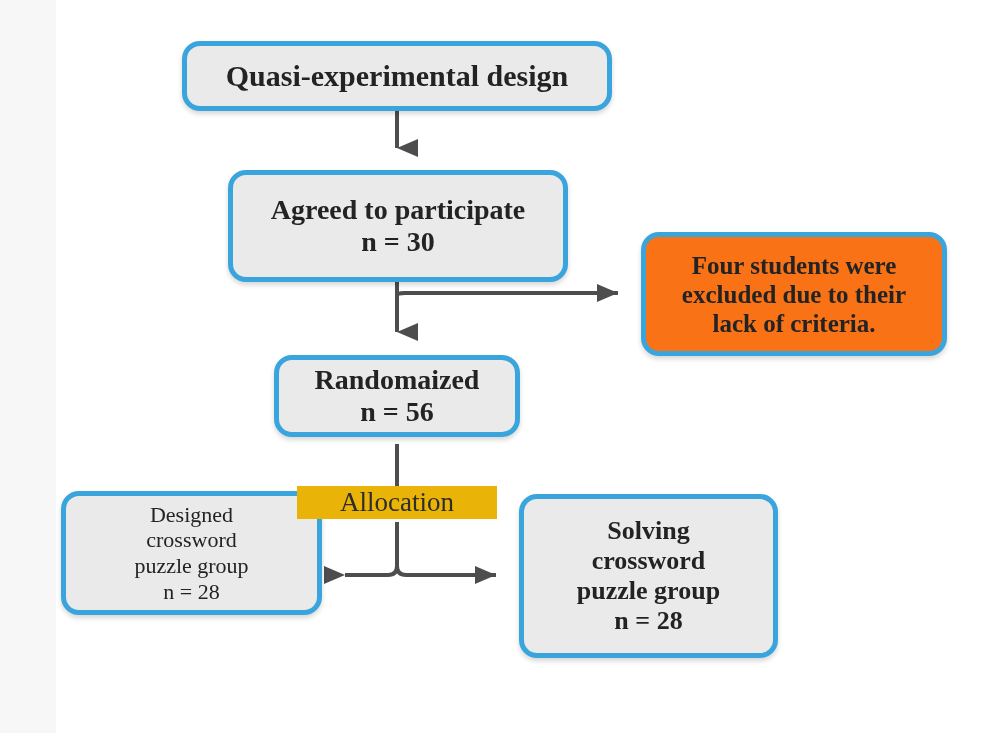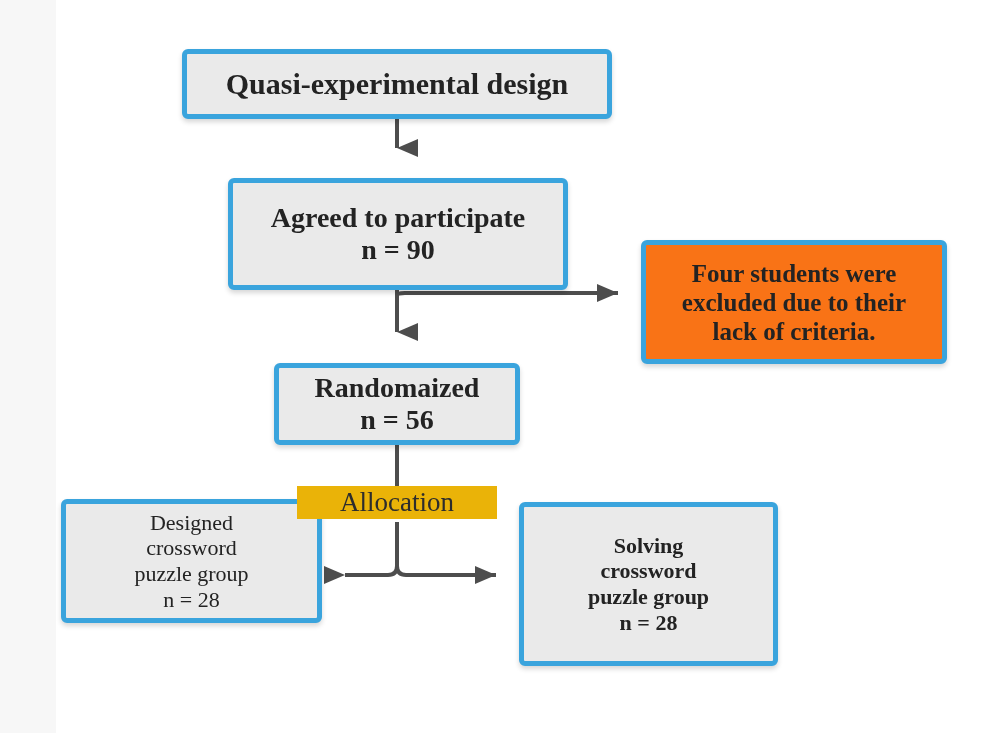--- a/index.html
+++ b/index.html
@@ -28,30 +28,29 @@
     position: absolute;
     left: 0;
     top: 0;
     width: 1007px;
     height: 733px;
   }
   .node {
     position: absolute;
     box-sizing: border-box;
     border: 5px solid #3aa4dd;
-    border-radius: 6px;
+    border-radius: 18px;
     background: #eaeaea;
     box-shadow: 0 3px 5px rgba(0,0,0,0.16);
     display: flex;
     align-items: center;
     justify-content: center;
     text-align: center;
     color: #232323;
     z-index: 3;
-    margin-top: 8px;
   }
   .node .lines {
     display: block;
     width: 100%;
     line-height: 1.16;
   }
   .node .ln {
     display: block;
     white-space: nowrap;
   }
@@ -72,21 +71,21 @@
   #node-randomaized {
     left: 274px; top: 355px; width: 246px; height: 82px;
     font-size: 28px; font-weight: bold;
   }
   #node-designed-group {
     left: 61px; top: 491px; width: 261px; height: 124px;
     font-size: 22px; font-weight: normal;
   }
   #node-solving-group {
     left: 519px; top: 494px; width: 259px; height: 164px;
-    font-size: 22px; font-weight: bold;
+    font-size: 26px; font-weight: bold;
   }
   #allocation-label {
     position: absolute;
     left: 297px;
     top: 486px;
     width: 200px;
     text-align: center;
     font-size: 27px;
     font-weight: normal;
     color: #2d2d2d;
@@ -146,21 +145,21 @@
 
   <div class="node" id="node-design">
     <span class="lines">
       <span class="ln">Quasi-experimental design</span>
     </span>
   </div>
 
   <div class="node" id="node-agreed">
     <span class="lines">
       <span class="ln">Agreed to participate</span>
-      <span class="ln">n = 90</span>
+      <span class="ln">n = 30</span>
     </span>
   </div>
 
   <div class="node" id="node-excluded">
     <span class="lines">
       <span class="ln">Four students were</span>
       <span class="ln">excluded due to their</span>
       <span class="ln">lack of criteria.</span>
     </span>
   </div>

